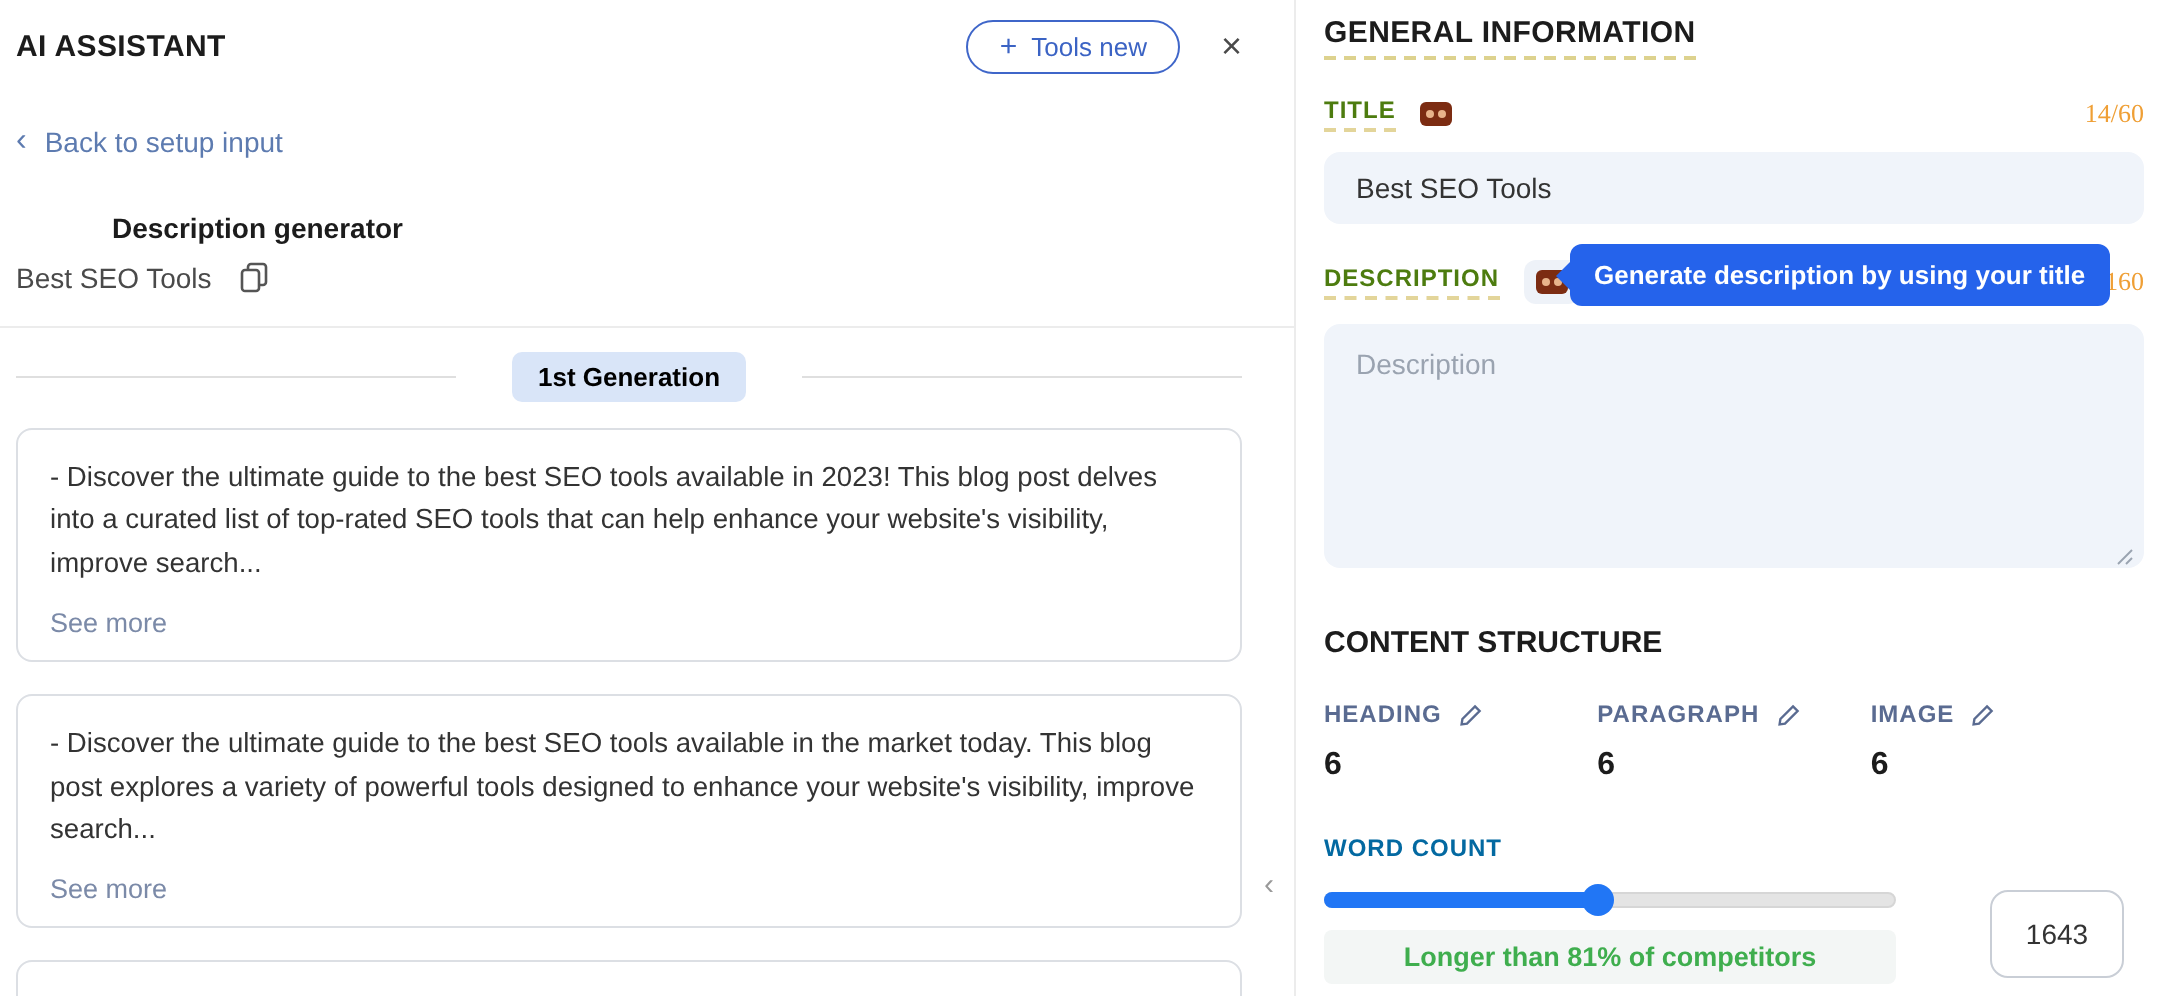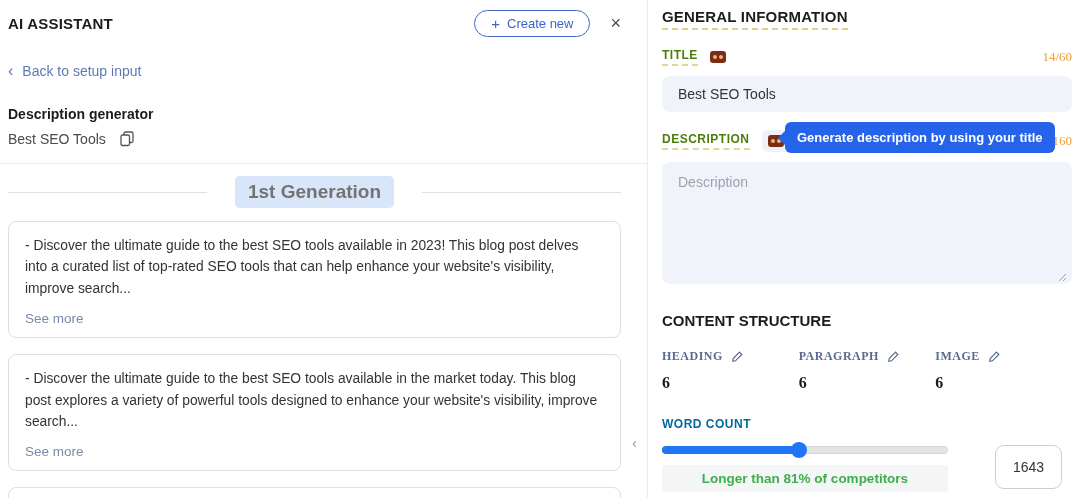--- a/index.html
+++ b/index.html
@@ -9,28 +9,28 @@
   
   .left-panel { position:absolute; left:0; top:0; width:648px; height:498px; border-right:1px solid #ececec; padding:8px 0 0 8px; }
   .lp-header { display:flex; align-items:center; justify-content:space-between; padding-right:26px; height:30px; }
   .lp-title { font-size:15px; font-weight:bold; color:#1c1c1c; letter-spacing:.2px; }
   .lp-header-right { display:flex; align-items:center; gap:20px; }
   .create-new-btn { display:flex; align-items:center; gap:7px; background:#fff; border:1px solid #3f66c9; color:#3b63c4; font-size:13px; border-radius:15px; padding:5px 16px; cursor:pointer; font-family:inherit; }
   .plus-glyph { font-size:15px; line-height:1; color:#3b63c4; }
   .close-btn { background:none; border:none; font-size:18px; color:#4a4a4a; cursor:pointer; line-height:1; }
   .back-link { display:flex; align-items:center; gap:9px; margin:24px 0 0 0; color:#5d7bb0; font-size:14px; cursor:pointer; width:max-content; }
   .back-chevron { font-size:16px; color:#5d7bb0; }
-  .gen-title { margin-top:26px; font-size:14px; font-weight:bold; color:#1c1c1c; }
+  .gen-title { margin-top:26px; font-size:14px; font-weight:bold; color:#1c1c1c;margin-left:48px; }
   .gen-input-row { display:flex; align-items:center; gap:14px; margin-top:9px; }
   .gen-input-value { font-size:14px; color:#4a4a4a; }
   .copy-btn { background:none; border:none; cursor:pointer; padding:0; display:flex; }
   .lp-rule { margin-top:16px; margin-left:-8px; width:648px; height:1px; background:#ececec; }
   .gen-divider { display:flex; align-items:center; margin:12px 26px 0 0; }
   .gen-divider .line { flex:1; height:1px; background:#dfdfdf; }
-  .gen-badge { margin:0 28px; background:#d9e5f8; color:#737373; font-size:19px; font-weight:bold; padding:5px 13px; border-radius:5px; }
+  .gen-badge { margin:0 28px; background:#d9e5f8; color:#000000; font-size:13px; font-weight:bold; padding:5px 13px; border-radius:5px; }
   .meta-row { display:flex; justify-content:space-between; margin:8px 26px 0 0; font-size:11.5px; color:#6e6e6e; }
   .result-card { margin:13px 26px 16px 0; border:1px solid #dcdfe4; border-radius:8px; padding:13px 16px 11px 16px; background:#fff; }
   .result-text { font-size:13.8px; color:#333; line-height:1.55; }
   .see-more { margin-top:12px; font-size:13.5px; color:#7b8aa8; cursor:pointer; width:max-content; }
   .collapse-handle { position:absolute; right:10px; top:434px; color:#9a9a9a; font-size:15px; background:none; border:none; cursor:pointer; }
 
   
   .right-panel { position:absolute; left:662px; top:8px; width:410px; }
   .rp-section-title { font-size:15px; font-weight:bold; color:#1c1c1c; letter-spacing:.2px; display:inline-block; border-bottom:2px dashed #ddd28e; padding-bottom:3px; }
   .field-row { display:flex; align-items:center; margin-top:18px; position:relative; }
@@ -44,21 +44,21 @@
   .text-input { margin-top:10px; width:100%; height:36px; background:#f0f4fa; border:none; border-radius:8px; padding:0 16px; font-size:14px; color:#333; font-family:inherit; }
   .textarea-wrap { position:relative; margin-top:10px; }
   .desc-textarea { width:100%; height:122px; background:#f0f4fa; border:none; border-radius:8px; padding:12px 16px; font-size:14px; color:#333; font-family:inherit; resize:none; }
   .desc-textarea::placeholder, .text-input::placeholder { color:#9aa3b0; }
   .resize-handle { position:absolute; right:5px; bottom:6px; }
   .tooltip { position:absolute; left:123px; top:-8px; background:#2563eb; color:#fff; font-size:13px; font-weight:bold; padding:8px 12px; border-radius:6px; white-space:nowrap;text-align:right; }
   .tooltip::before { content:""; position:absolute; left:-7px; top:50%; transform:translateY(-50%); border:7px solid transparent; border-right-color:#2563eb; border-left:none; }
   .cs-title { margin-top:24px; font-size:15px; font-weight:bold; color:#1c1c1c; }
   .cs-subtitle { margin-top:6px; font-size:13.5px; color:#333; }
   .cs-grid { display:flex; margin-top:20px; }
-  .cs-col { width:146px;font-family:Liberation Serif, serif; }
+  .cs-col { width:146px; }
   .cs-label { display:flex; align-items:center; gap:8px; font-size:12px; font-weight:bold; color:#5a6b91; letter-spacing:.5px; }
   .edit-btn { background:none; border:none; padding:0; cursor:pointer; display:flex; }
   .cs-value { margin-top:10px; font-size:16px; font-weight:bold; color:#1c1c1c; }
   .wc-label { margin-top:25px; font-size:12px; font-weight:bold; color:#0369a1; letter-spacing:.5px; }
   .wc-row { display:flex; margin-top:14px; }
   .wc-left { width:286px; }
   .slider { position:relative; height:10px; }
   .slider-track { position:absolute; left:0; right:0; top:1px; height:8px; background:#e4e4e4; border:1px solid #d6d6d6; border-radius:5px; }
   .slider-fill { position:absolute; left:0; top:1px; height:8px; background:#2176f5; border-radius:5px; }
   .slider-thumb { position:absolute; top:-3px; width:16px; height:16px; background:#2176f5; border-radius:50%; transform:translateX(-8px); }
@@ -70,21 +70,21 @@
 <body>
 
 <div class="app">
 
   <section class="left-panel">
     <div class="lp-header">
       <span class="lp-title">AI ASSISTANT</span>
       <span class="lp-header-right">
         <button class="create-new-btn">
           <span class="plus-glyph">+</span>
-          <span>Create new</span>
+          <span>Tools new</span>
         </button>
         <button class="close-btn">×</button>
       </span>
     </div>
 
     <div class="back-link">
       <span class="back-chevron">‹</span>
       <span>Back to setup input</span>
     </div>
 

